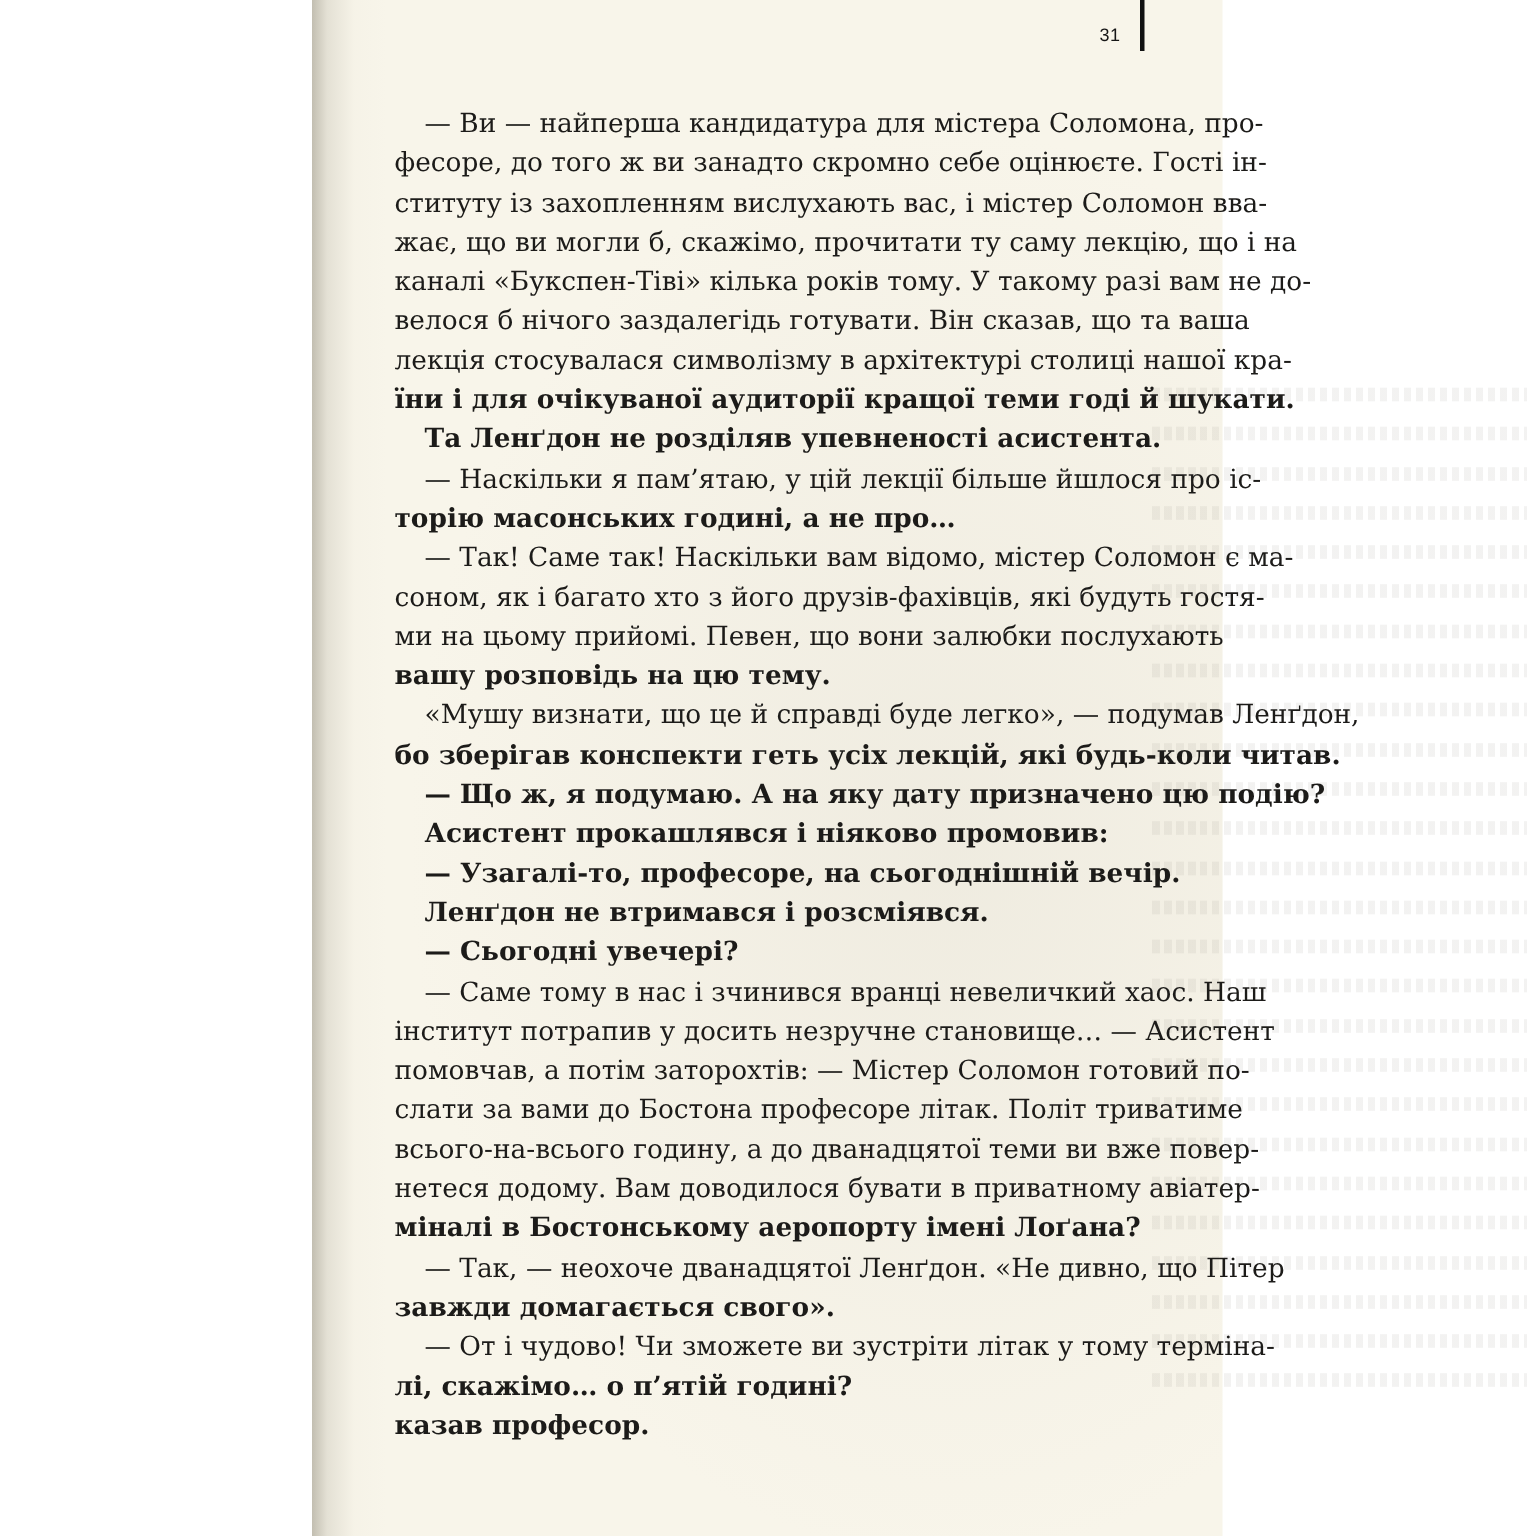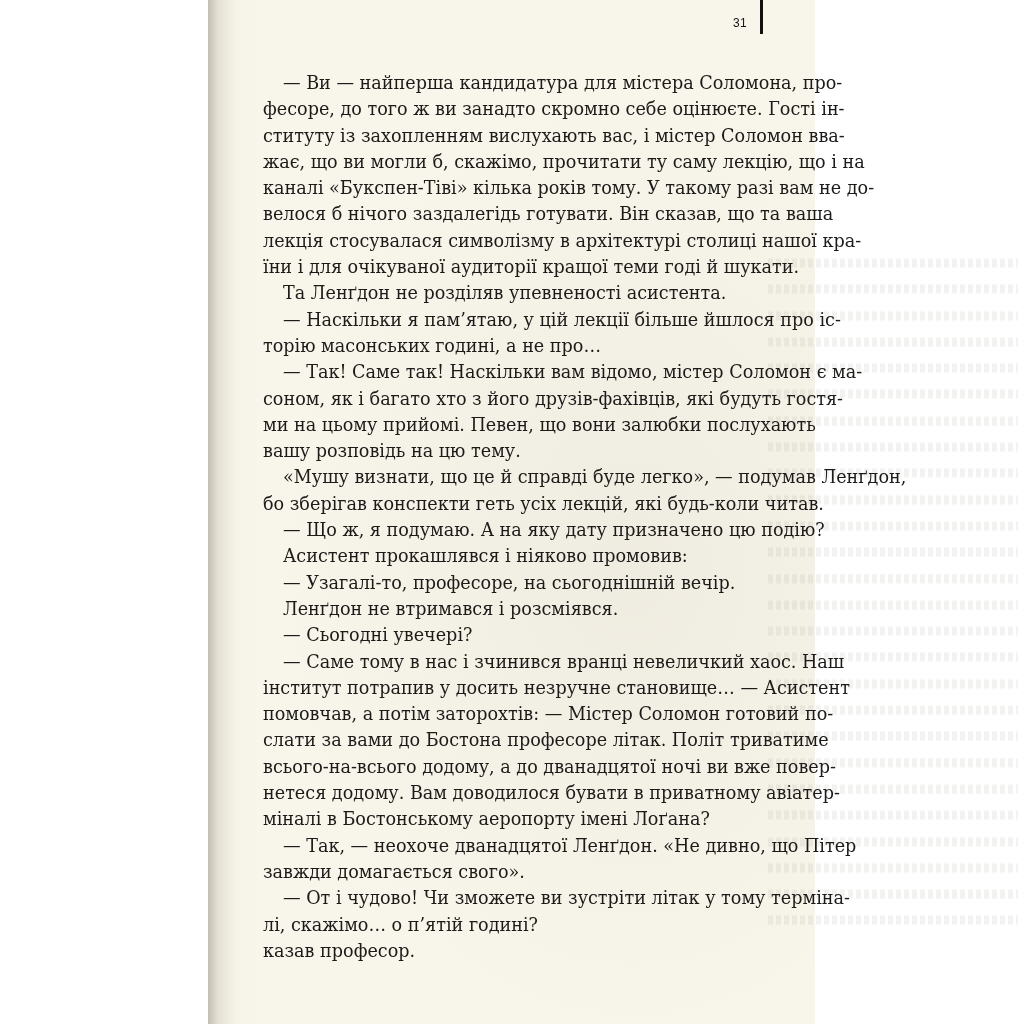--- a/index.html
+++ b/index.html
@@ -74,20 +74,21 @@
       hyphens: manual;
     }
     .line {
       display: block;
       white-space: nowrap;
       text-align: justify;
       text-align-last: justify;
     }
     .line.last {
       text-align-last: left;
+      font-weight: bold;
     }
     .line.indent {
       padding-left: 20px;
     }
   </style>
 </head>
 <body>
 
 <div class="page">
   <div class="show-through">
@@ -164,21 +165,21 @@
       <span class="line indent last">Ленґдон не втримався і розсміявся.</span>
     </div>
     <div class="para">
       <span class="line indent last">— Сьогодні увечері?</span>
     </div>
     <div class="para">
       <span class="line indent">— Саме тому в нас і зчинився вранці невеличкий хаос. Наш</span>
       <span class="line">інститут потрапив у досить незручне становище… — Асистент</span>
       <span class="line">помовчав, а потім заторохтів: — Містер Соломон готовий по-</span>
       <span class="line">слати за вами до Бостона професоре літак. Політ триватиме</span>
-      <span class="line">всього-на-всього додому, а до дванадцятої ночі ви вже повер-</span>
+      <span class="line">всього-на-всього годину, а до дванадцятої теми ви вже повер-</span>
       <span class="line">нетеся додому. Вам доводилося бувати в приватному авіатер-</span>
       <span class="line last">міналі в Бостонському аеропорту імені Лоґана?</span>
     </div>
     <div class="para">
       <span class="line indent">— Так, — неохоче дванадцятої Ленґдон. «Не дивно, що Пітер</span>
       <span class="line last">завжди домагається свого».</span>
     </div>
     <div class="para">
       <span class="line indent">— От і чудово! Чи зможете ви зустріти літак у тому терміна-</span>
       <span class="line last">лі, скажімо… о п’ятій годині?</span>

